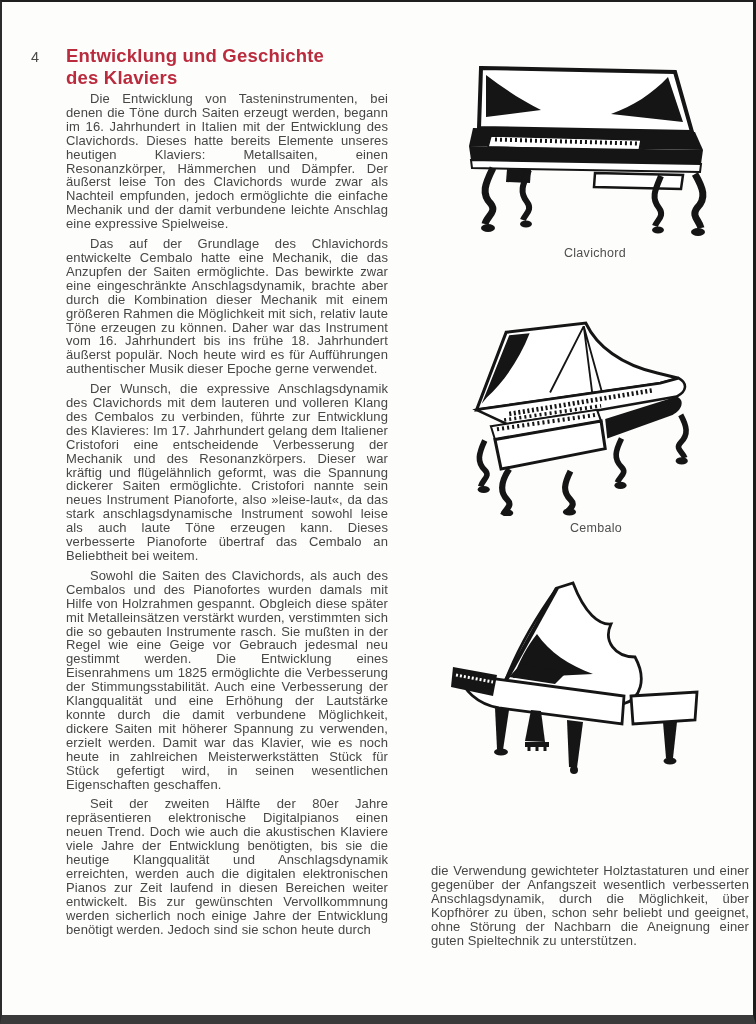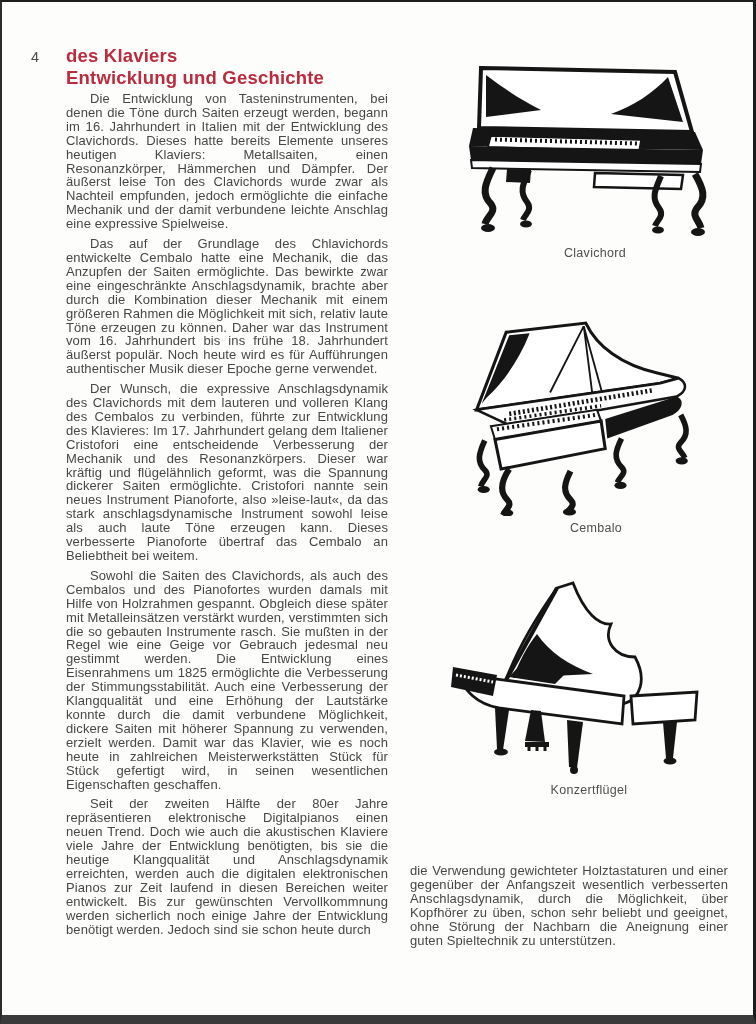--- a/index.html
+++ b/index.html
@@ -32,21 +32,21 @@
   }
   .body-par {
     font-size:13px; line-height:13.9px;
     color:var(--color-body_text, #474747);
     text-align:justify;
     text-indent:24px;
     margin-bottom:6px;
     letter-spacing:0.1px;
   }
   .continuation {
-    position:absolute; left:408px; top:862px; width:318px;
+    position:absolute; left:429px; top:862px; width:318px;
     text-indent:0; margin:0;
   }
   .figure { position:absolute; }
   .fig-clavichord   { left:440px; top:58px;  width:306px; }
   .fig-cembalo      { left:446px; top:316px; width:296px; }
   .fig-konzert      { left:434px; top:576px; width:306px; }
   .figure svg { display:block; }
   .caption {
     text-align:center;
     font-size:12.5px; color:#4f4f4f;
@@ -55,22 +55,22 @@
   .fig-clavichord .caption { margin-top:8px; }
 </style>
 </head>
 <body>
 
 <div class="page">
 
   <div class="page-number">4</div>
 
   <div class="heading">
+    <div>Entwicklung und Geschichte</div>
     <div>des Klaviers</div>
-    <div>Entwicklung und Geschichte</div>
   </div>
 
   <div class="left-column">
     <p class="body-par">Die Entwicklung von Tasteninstrumenten, bei denen die Töne durch Saiten erzeugt werden, begann im 16. Jahrhundert in Italien mit der Entwicklung des Clavichords. Dieses hatte bereits Elemente unseres heutigen Klaviers: Metallsaiten, einen Resonanzkörper, Hämmerchen und Dämpfer. Der äußerst leise Ton des Clavichords wurde zwar als Nachteil empfunden, jedoch ermöglichte die einfache Mechanik und der damit verbundene leichte Anschlag eine expressive Spielweise.</p>
     <p class="body-par">Das auf der Grundlage des Chlavichords entwickelte Cembalo hatte eine Mechanik, die das Anzupfen der Saiten ermöglichte. Das bewirkte zwar eine eingeschränkte Anschlagsdynamik, brachte aber durch die Kombination dieser Mechanik mit einem größeren Rahmen die Möglichkeit mit sich, relativ laute Töne erzeugen zu können. Daher war das Instrument vom 16. Jahrhundert bis ins frühe 18. Jahrhundert äußerst populär. Noch heute wird es für Aufführungen authentischer Musik dieser Epoche gerne verwendet.</p>
     <p class="body-par">Der Wunsch, die expressive Anschlagsdynamik des Clavichords mit dem lauteren und volleren Klang des Cembalos zu verbinden, führte zur Entwicklung des Klavieres: Im 17. Jahrhundert gelang dem Italiener Cristofori eine entscheidende Verbesserung der Mechanik und des Resonanzkörpers. Dieser war kräftig und flügelähnlich geformt, was die Spannung dickerer Saiten ermöglichte. Cristofori nannte sein neues Instrument Pianoforte, also »leise-laut«, da das stark anschlagsdynamische Instrument sowohl leise als auch laute Töne erzeugen kann. Dieses verbesserte Pianoforte übertraf das Cembalo an Beliebtheit bei weitem.</p>
     <p class="body-par">Sowohl die Saiten des Clavichords, als auch des Cembalos und des Pianofortes wurden damals mit Hilfe von Holzrahmen gespannt. Obgleich diese später mit Metalleinsätzen verstärkt wurden, verstimmten sich die so gebauten Instrumente rasch. Sie mußten in der Regel wie eine Geige vor Gebrauch jedesmal neu gestimmt werden. Die Entwicklung eines Eisenrahmens um 1825 ermöglichte die Verbesserung der Stimmungsstabilität. Auch eine Verbesserung der Klangqualität und eine Erhöhung der Lautstärke konnte durch die damit verbundene Möglichkeit, dickere Saiten mit höherer Spannung zu verwenden, erzielt werden. Damit war das Klavier, wie es noch heute in zahlreichen Meisterwerkstätten Stück für Stück gefertigt wird, in seinen wesentlichen Eigenschaften geschaffen.</p>
     <p class="body-par">Seit der zweiten Hälfte der 80er Jahre repräsentieren elektronische Digitalpianos einen neuen Trend. Doch wie auch die akustischen Klaviere viele Jahre der Entwicklung benötigten, bis sie die heutige Klangqualität und Anschlagsdynamik erreichten, werden auch die digitalen elektronischen Pianos zur Zeit laufend in diesen Bereichen weiter entwickelt. Bis zur gewünschten Vervollkommnung werden sicherlich noch einige Jahre der Entwicklung benötigt werden. Jedoch sind sie schon heute durch</p>
   </div>
 
@@ -159,18 +159,17 @@
       <circle cx="135" cy="192" r="4" fill="#151515"></circle>
       <polygon points="224,144 238,144 234,180 227,180" fill="#151515"></polygon>
       <ellipse cx="231" cy="183" rx="6.5" ry="3.5" fill="#151515"></ellipse>
 
       <path d="M92,132 L102,133 L106,164 L86,163 Z" fill="#151515"></path>
       <rect x="86" y="164" width="24" height="5" fill="#151515"></rect>
       <line x1="90" y1="169" x2="90" y2="173" stroke="#151515" stroke-width="3"></line>
       <line x1="98" y1="169" x2="98" y2="173" stroke="#151515" stroke-width="3"></line>
       <line x1="106" y1="169" x2="106" y2="173" stroke="#151515" stroke-width="3"></line>
     </svg>
-    <div class="caption">Konzertflügel</div>
   </div>
 
   <p class="body-par continuation">die Verwendung gewichteter Holztastaturen und einer gegenüber der Anfangszeit wesentlich verbesserten Anschlagsdynamik, durch die Möglichkeit, über Kopfhörer zu üben, schon sehr beliebt und geeignet, ohne Störung der Nachbarn die Aneignung einer guten Spieltechnik zu unterstützen.</p>
 
 </div>
 
 </body></html>

